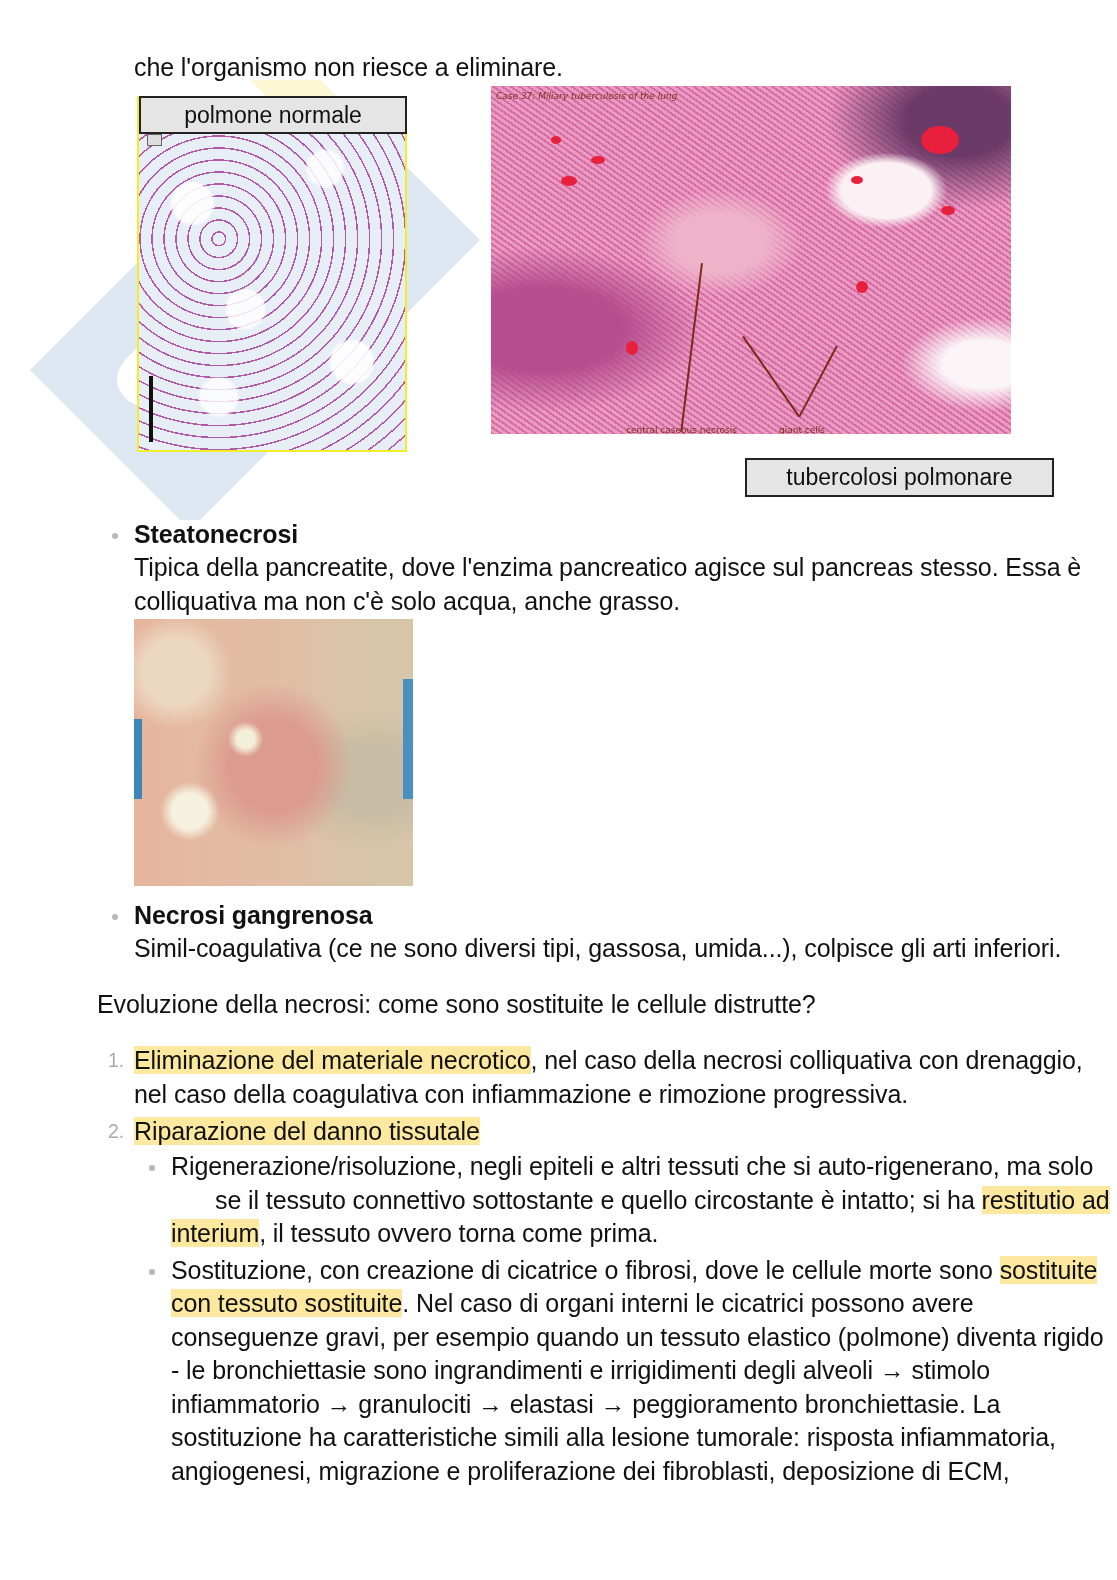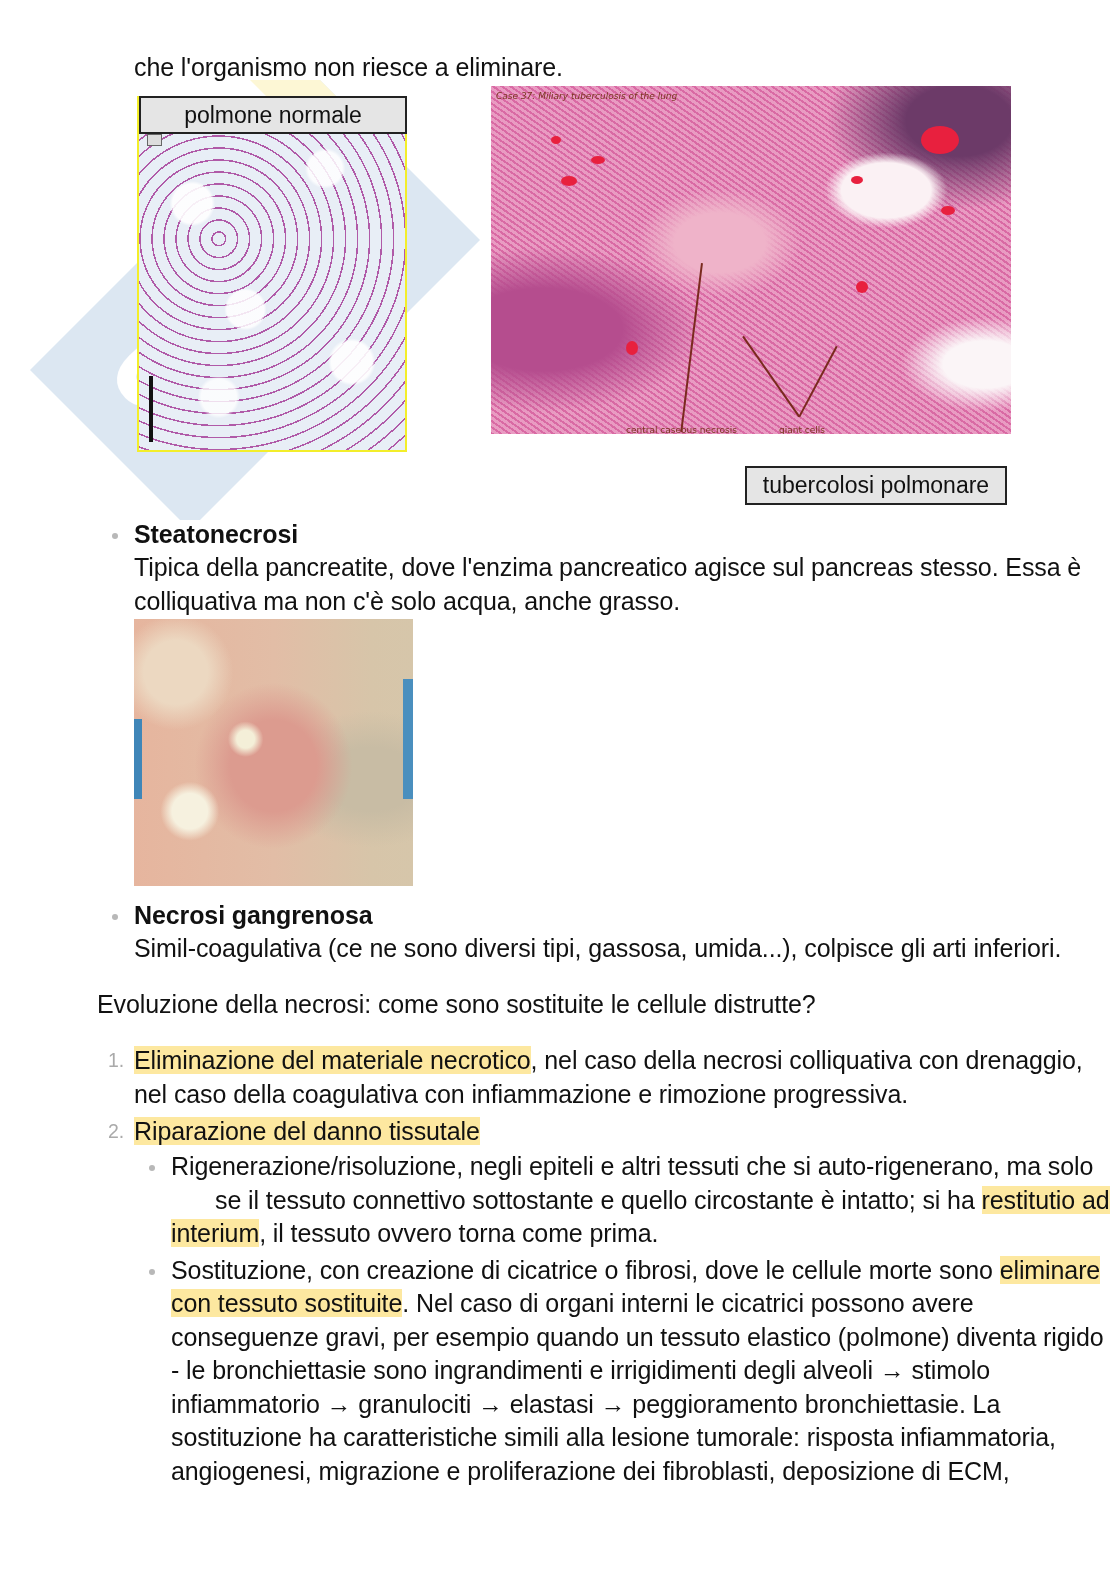--- a/index.html
+++ b/index.html
@@ -27,21 +27,21 @@
         repeating-radial-gradient(circle at 30% 40%, #e8eef6 0 6px, #b05aa8 6px 7.5px, #e8eef6 7.5px 12px),
         #dfe6f2;
     }
     .scale-bar { position: absolute; left: 10px; top: 278px; width: 4px; height: 66px; background: #111; }
     .small-marker { position: absolute; left: 8px; top: 36px; width: 13px; height: 10px; border: 1px solid #666; background: #ddd; }
     .label-box {
       position: absolute; background: #e5e5e5; border: 2px solid #222;
       font-size: 23px; text-align: center; box-sizing: border-box; color: #111;
     }
     .lung-label { left: 139px; top: 96px; width: 268px; height: 38px; line-height: 34px; }
-    .tb-label { left: 745px; top: 458px; width: 262px; height: 39px; line-height: 35px; margin-top: 8px; }
+    .tb-label { left: 745px; top: 458px; width: 309px; height: 39px; line-height: 35px; }
 
     .lung-tb {
       left: 491px; top: 86px; width: 520px; height: 348px;
       background:
         radial-gradient(ellipse at 44% 45%, #efb3c9 0 11%, transparent 20%),
         radial-gradient(ellipse at 76% 30%, #fbf1f4 0 8%, transparent 11%),
         radial-gradient(ellipse at 90% 10%, #6c3a68 0 8%, transparent 20%),
         radial-gradient(ellipse at 10% 70%, #b54d8e 0 12%, transparent 24%),
         radial-gradient(ellipse at 95% 80%, #fbf5f7 0 6%, transparent 12%),
         repeating-linear-gradient(35deg, #d96aa4 0 2px, #e99bc2 2px 5px),
@@ -127,19 +127,19 @@
 
 <div class="num" style="left:108px; top:1115px; line-height:33.5px;">2.</div>
 <div class="abs page-text" style="left:134px; top:1115px;"><span class="hl">Riparazione del danno tissutale</span></div>
 
 <div class="bullet" style="left:149px; top:1165px;"></div>
 <div class="abs page-text" style="left:171px; top:1150px;">Rigenerazione/risoluzione, negli epiteli e altri tessuti che si auto-rigenerano, ma solo</div>
 <div class="abs page-text" style="left:171px; top:1184px;margin-left:44px;"><span>se il tessuto connettivo sottostante e quello circostante è intatto; si ha </span><span class="hl">restitutio ad</span></div>
 <div class="abs page-text" style="left:171px; top:1217px;"><span class="hl">interium</span><span>, il tessuto ovvero torna come prima.</span></div>
 
 <div class="bullet" style="left:149px; top:1269px;"></div>
-<div class="abs page-text" style="left:171px; top:1254px;"><span>Sostituzione, con creazione di cicatrice o fibrosi, dove le cellule morte sono </span><span class="hl">eliminare</span></div>
+<div class="abs page-text" style="left:171px; top:1254px;"><span>Sostituzione, con creazione di cicatrice o fibrosi, dove le cellule morte sono </span><span class="hl">sostituite</span></div>
 <div class="abs page-text" style="left:171px; top:1287px;"><span class="hl">con tessuto sostituite</span><span>. Nel caso di organi interni le cicatrici possono avere</span></div>
 <div class="abs page-text" style="left:171px; top:1321px;text-align:right;">conseguenze gravi, per esempio quando un tessuto elastico (polmone) diventa rigido</div>
 <div class="abs page-text" style="left:171px; top:1354px;">- le bronchiettasie sono ingrandimenti e irrigidimenti degli alveoli → stimolo</div>
 <div class="abs page-text" style="left:171px; top:1388px;">infiammatorio → granulociti → elastasi → peggioramento bronchiettasie. La</div>
 <div class="abs page-text" style="left:171px; top:1421px;">sostituzione ha caratteristiche simili alla lesione tumorale: risposta infiammatoria,</div>
 <div class="abs page-text" style="left:171px; top:1455px;">angiogenesi, migrazione e proliferazione dei fibroblasti, deposizione di ECM,</div>
 
 </body></html>

